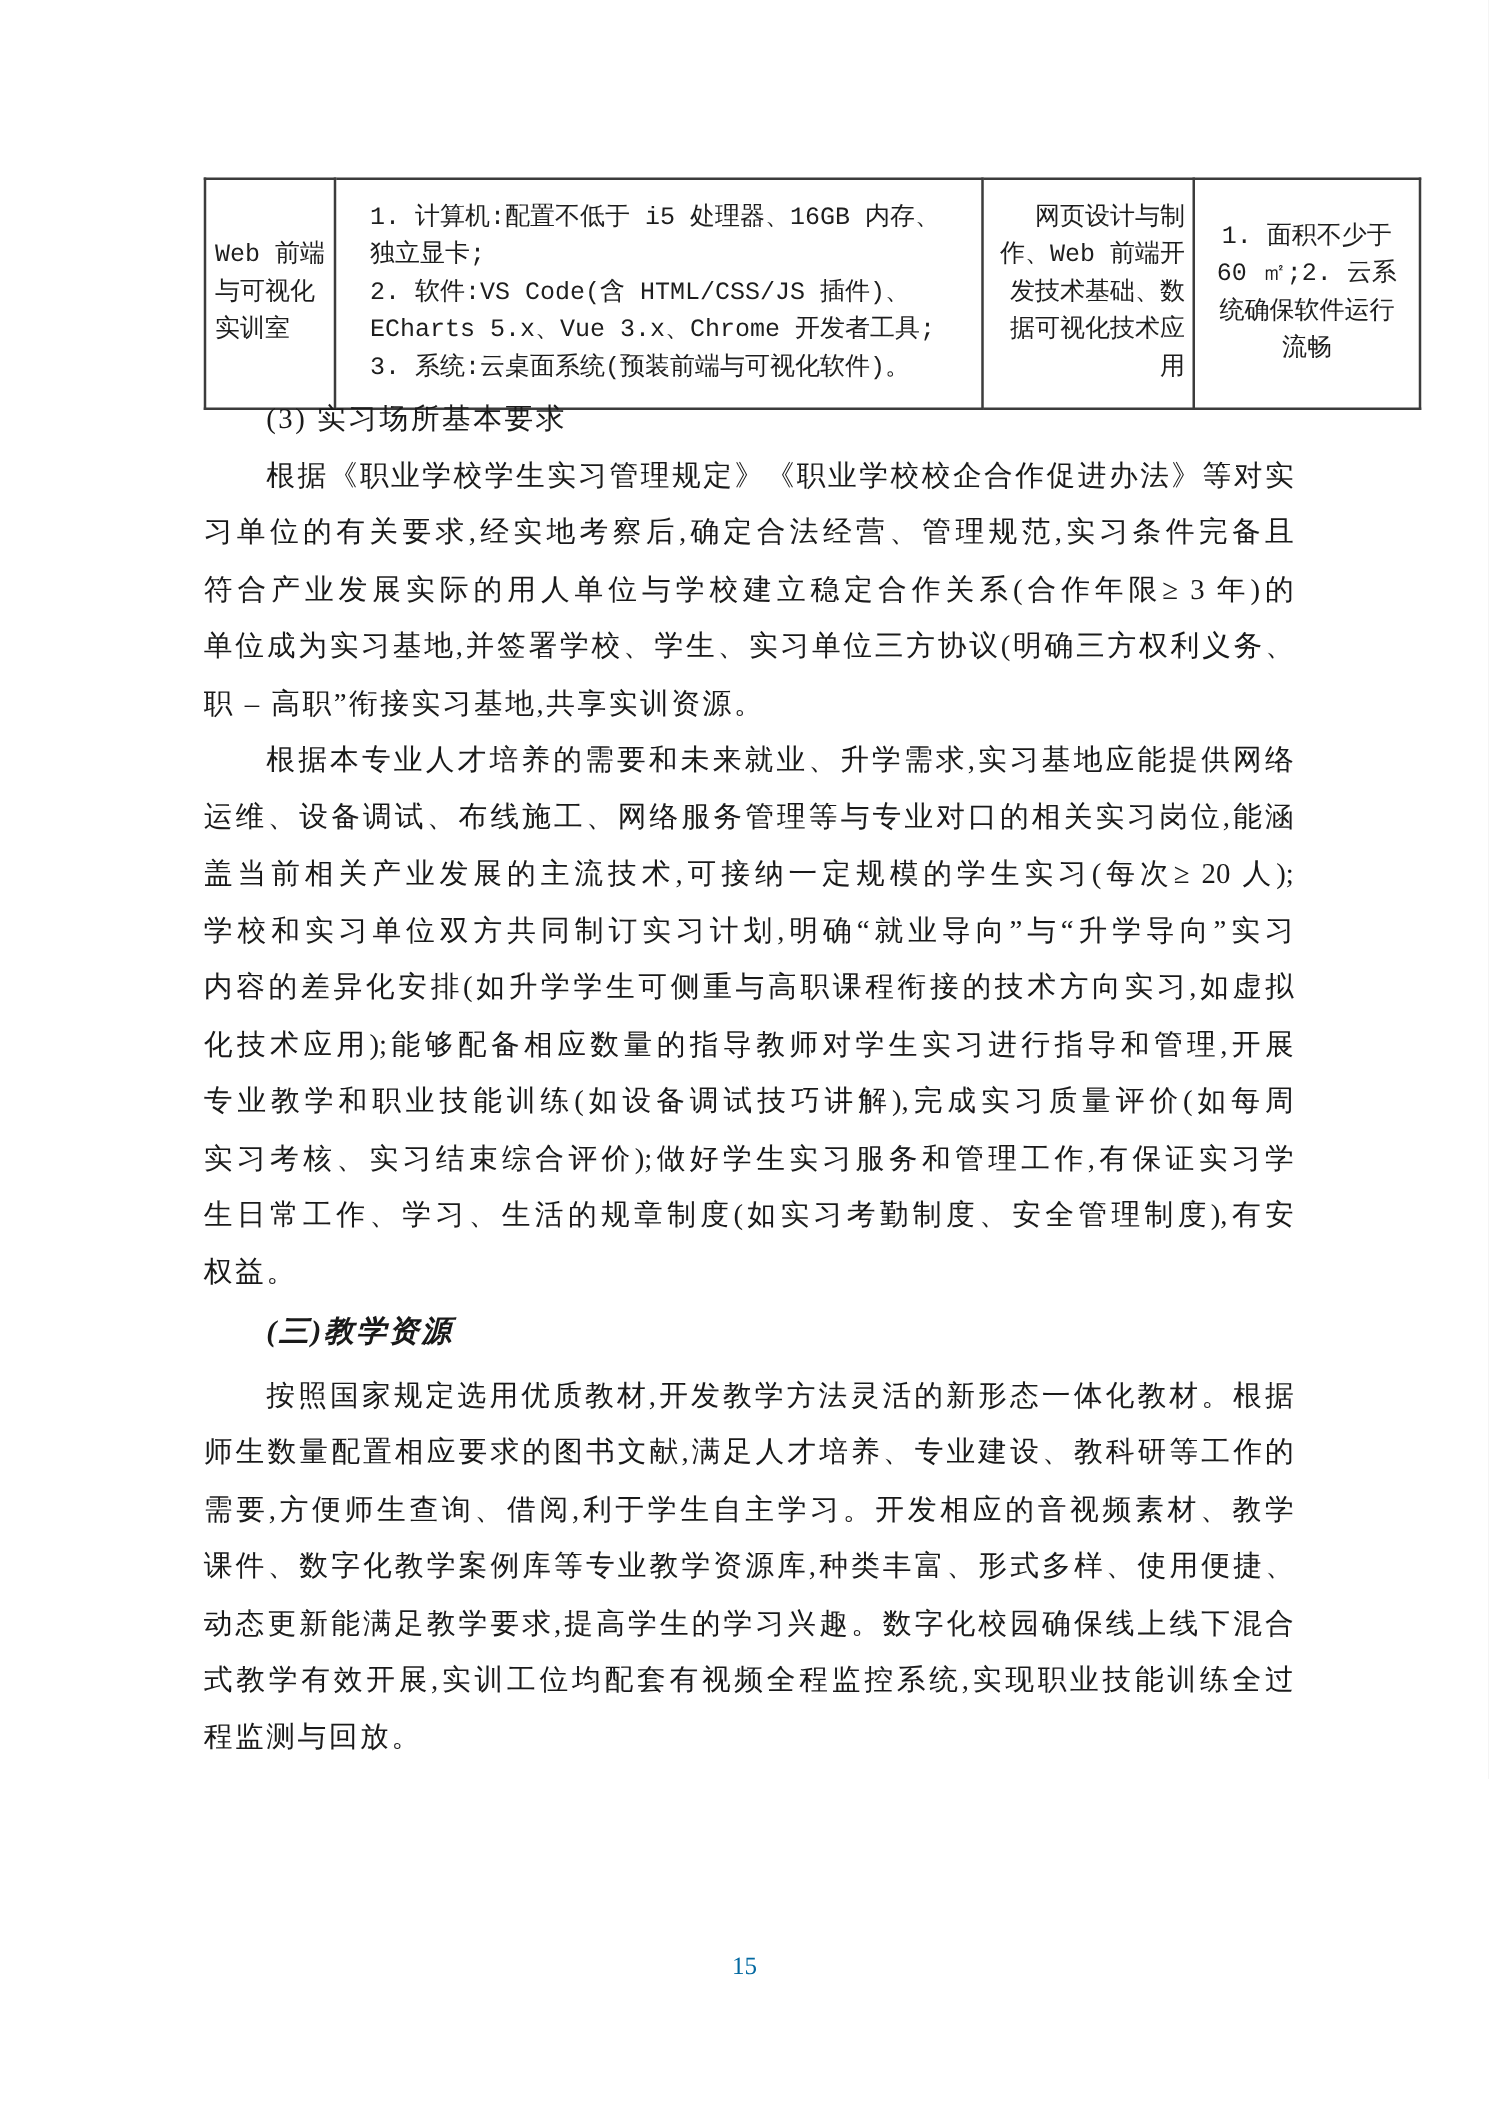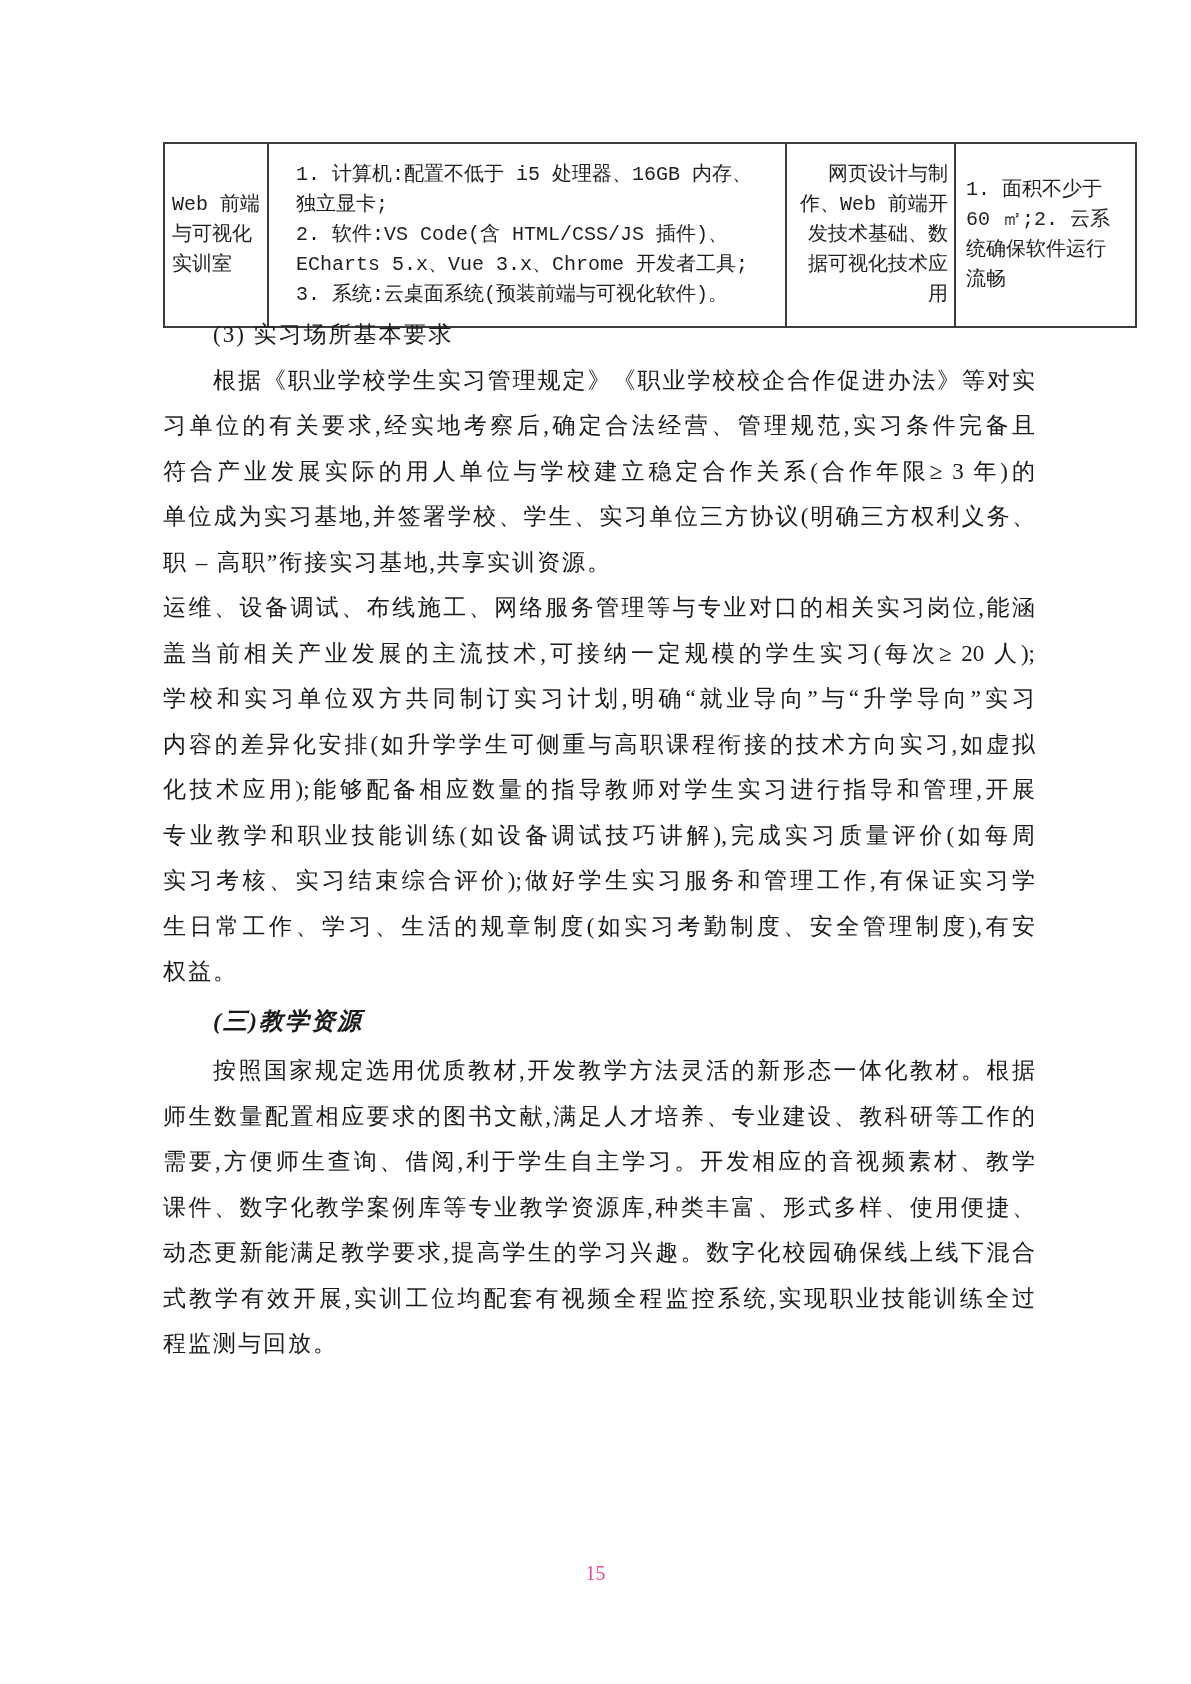--- a/index.html
+++ b/index.html
@@ -24,21 +24,21 @@
   }
   table.spec td {
     border:2px solid #3c3c3c;
     vertical-align:middle;
     height:166px;
     overflow:hidden;
   }
   td.c1 { width:88px;  padding:8px 7px;  text-align:left; }
   td.c2 { width:462px; padding:5px 27px;  text-align:left; }
   td.c3 { width:155px; padding:4px 6px;  text-align:right; }
-  td.c4 { width:159px; padding:4px 10px; text-align:left; }
+  td.c4 { width:159px; padding:4px 10px; text-align:center; }
   td.c2 .cfg-item { text-align:left; }
 
   
   .body-text {
     position:absolute; left:163px; top:312px;
     width:872px;
     font-size:23px;
     line-height:45.5px;
   }
   .line { text-align:justify; text-align-last:justify; }
@@ -50,21 +50,21 @@
     letter-spacing:2px;
     margin:4px 0;
     font-style:italic;
   }
 
   
   .pageno {
     position:absolute; top:1560px; left:0;
     width:100%; text-align:center;
     font-size:20px; line-height:26px;
-    color:#ec4899;
+    color:#0369a1;
   }
 </style>
 </head>
 <body>
 
 <div class="page">
 
   <table class="spec">
     <tbody>
       <tr>
@@ -82,20 +82,21 @@
     </tbody>
   </table>
 
   <div class="body-text">
     <div class="line end indent">(3) 实习场所基本要求</div>
     <div class="line indent">根据《职业学校学生实习管理规定》《职业学校校企合作促进办法》等对实</div>
     <div class="line">习单位的有关要求,经实地考察后,确定合法经营、管理规范,实习条件完备且</div>
     <div class="line">符合产业发展实际的用人单位与学校建立稳定合作关系(合作年限≥ 3 年)的</div>
     <div class="line">单位成为实习基地,并签署学校、学生、实习单位三方协议(明确三方权利义务、</div>
     <div class="line end">职 – 高职”衔接实习基地,共享实训资源。</div>
+    <div class="line indent">根据本专业人才培养的需要和未来就业、升学需求,实习基地应能提供网络</div>
     <div class="line">运维、设备调试、布线施工、网络服务管理等与专业对口的相关实习岗位,能涵</div>
     <div class="line">盖当前相关产业发展的主流技术,可接纳一定规模的学生实习(每次≥ 20 人);</div>
     <div class="line">学校和实习单位双方共同制订实习计划,明确“就业导向”与“升学导向”实习</div>
     <div class="line">内容的差异化安排(如升学学生可侧重与高职课程衔接的技术方向实习,如虚拟</div>
     <div class="line">化技术应用);能够配备相应数量的指导教师对学生实习进行指导和管理,开展</div>
     <div class="line">专业教学和职业技能训练(如设备调试技巧讲解),完成实习质量评价(如每周</div>
     <div class="line">实习考核、实习结束综合评价);做好学生实习服务和管理工作,有保证实习学</div>
     <div class="line">生日常工作、学习、生活的规章制度(如实习考勤制度、安全管理制度),有安</div>
     <div class="line end">权益。</div>
     <div class="line heading indent">(三)教学资源</div>

